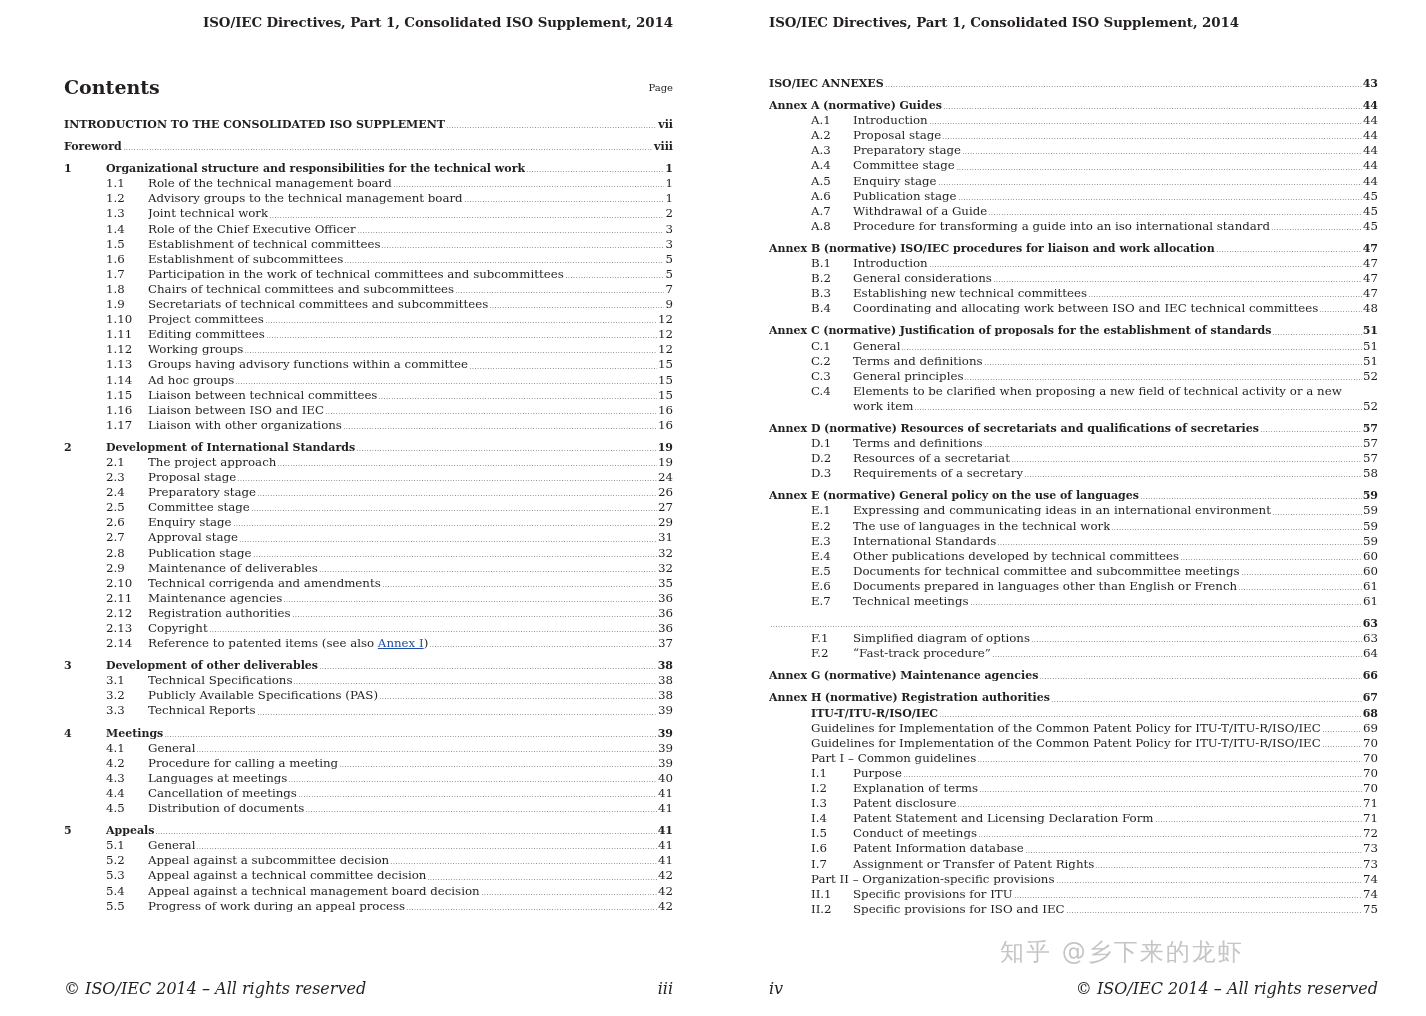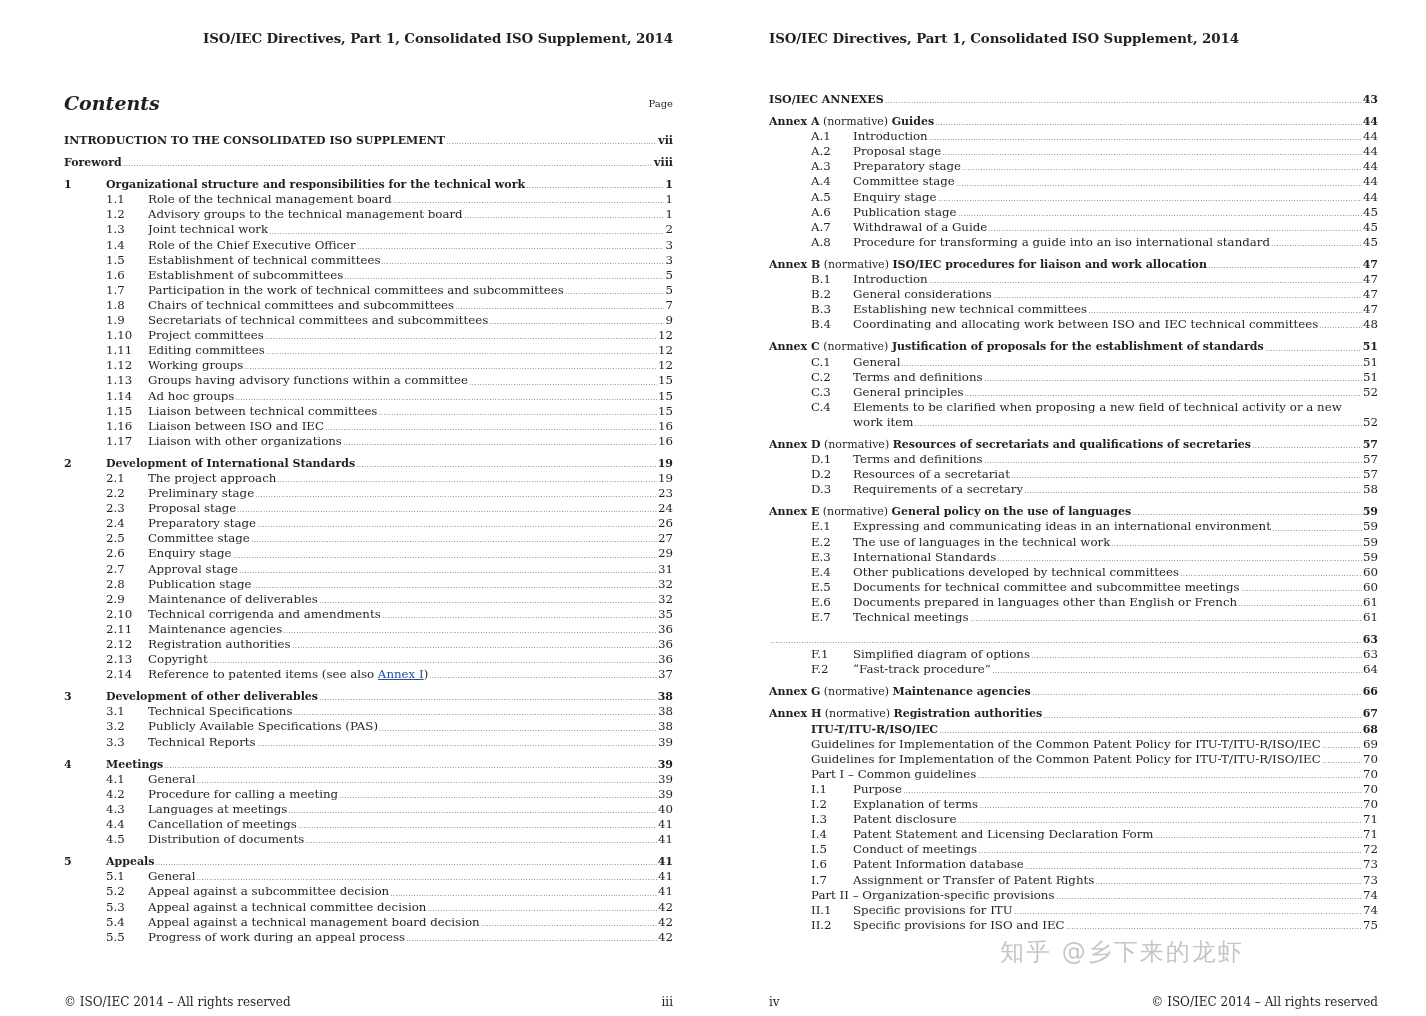--- a/index.html
+++ b/index.html
@@ -1,33 +1,33 @@
 <!DOCTYPE html>
 <html><head>
 <meta charset="utf-8">
 <style>
   html, body { margin: 0; padding: 0; background: #ffffff; }
   body {
     width: 1426px; height: 1016px; position: relative; overflow: hidden;
     font-family: "DejaVu Serif", "Liberation Serif", serif;
     color: #231f20;
   }
-  .page { position: absolute; top: 16px; height: 900px; }
+  .page { position: absolute; top: 0; height: 900px; }
   .page-left { left: 64px; width: 609px; }
   .page-right { left: 769px; width: 609px; }
 
   .running-head {
     position: absolute; top: 14px; font-weight: bold; font-size: 13.4px;
     letter-spacing: -0.1px; white-space: nowrap;
   }
   .page-left .running-head { right: 0; }
   .page-right .running-head { left: 0; }
 
   .contents-title {
-    position: absolute; top: 76px; left: 0; font-size: 19px; font-weight: bold; font-style: italic;
+    position: absolute; top: 76px; left: 0; font-size: 19px; font-weight: bold;
   }
   .page-col-label {
     position: absolute; top: 82px; right: 0; font-size: 10px;
   }
 
   .toc { position: absolute; left: 0; right: 0; }
   .page-left .toc { top: 117px; }
   .page-right .toc { top: 76px; }
 
   .row {
@@ -43,36 +43,36 @@
   .row .leader {
     flex: 1 1 auto; margin: 0 1px; height: 1px; align-self: flex-end;
     margin-bottom: 4px;
     background-image: radial-gradient(circle, #8a8a8a 0.55px, transparent 0.7px);
     background-size: 2.6px 2px; background-repeat: repeat-x; background-position: 0 center;
   }
   .row .pg { flex: 0 0 auto; text-align: right; }
   .row.sub .pg { font-weight: normal; }
 
   .annex-row .annex-label { font-weight: bold; }
-  .annex-row .annex-norm { font-weight: normal; text-align: right; }
+  .annex-row .annex-norm { font-weight: bold; text-align: right; }
   .annex-row .annex-title { font-weight: bold; }
   .row.annex-row { font-weight: normal; }
   .row.annex-row .pg { font-weight: bold; }
 
   .row.wrap-first { height: 15.1px; }
   .row.wrap-first .leader { visibility: hidden; }
   .row.wrap-first .pg { visibility: hidden; }
   .row.wrap-cont .cont-indent { width: 42px; flex: 0 0 auto; }
 
   .plain-sub .title { margin-left: 42px; }
 
   .link { color: #1f4ea3; text-decoration: underline; }
 
   .footer {
-    position: absolute; top: 979px; font-size: 12px; white-space: nowrap;
+    position: absolute; top: 979px; font-size: 16px; white-space: nowrap; font-style: italic;
   }
   .page-left .footer.copy { left: 0; }
   .page-left .footer.folio { right: 0; }
   .page-right .footer.folio { left: 0; }
   .page-right .footer.copy { right: 0; }
 
   .watermark {
     position: absolute; left: 1000px; top: 936px; font-size: 24px;
     font-family: "DejaVu Sans", sans-serif; color: rgba(150,150,150,0.55);
     letter-spacing: 2px; white-space: nowrap;
@@ -211,26 +211,20 @@
         <span class="leader"></span>
         <span class="pg">19</span>
       </div>
       <div class="row sub">
         <span class="num">2.1</span>
         <span class="title"><span>The project approach</span></span>
         <span class="leader"></span>
         <span class="pg">19</span>
       </div>
       <div class="row sub">
-        <span class="num">2.2</span>
-        <span class="title"><span>Preliminary stage</span></span>
-        <span class="leader"></span>
-        <span class="pg">23</span>
-      </div>
-      <div class="row sub">
         <span class="num">2.3</span>
         <span class="title"><span>Proposal stage</span></span>
         <span class="leader"></span>
         <span class="pg">24</span>
       </div>
       <div class="row sub">
         <span class="num">2.4</span>
         <span class="title"><span>Preparatory stage</span></span>
         <span class="leader"></span>
         <span class="pg">26</span>

